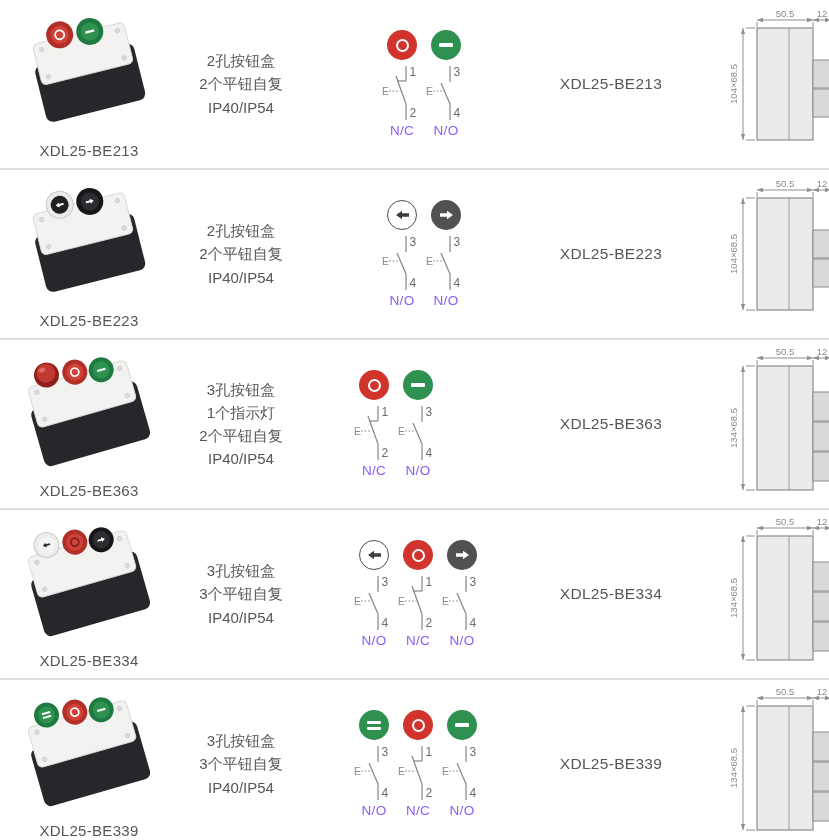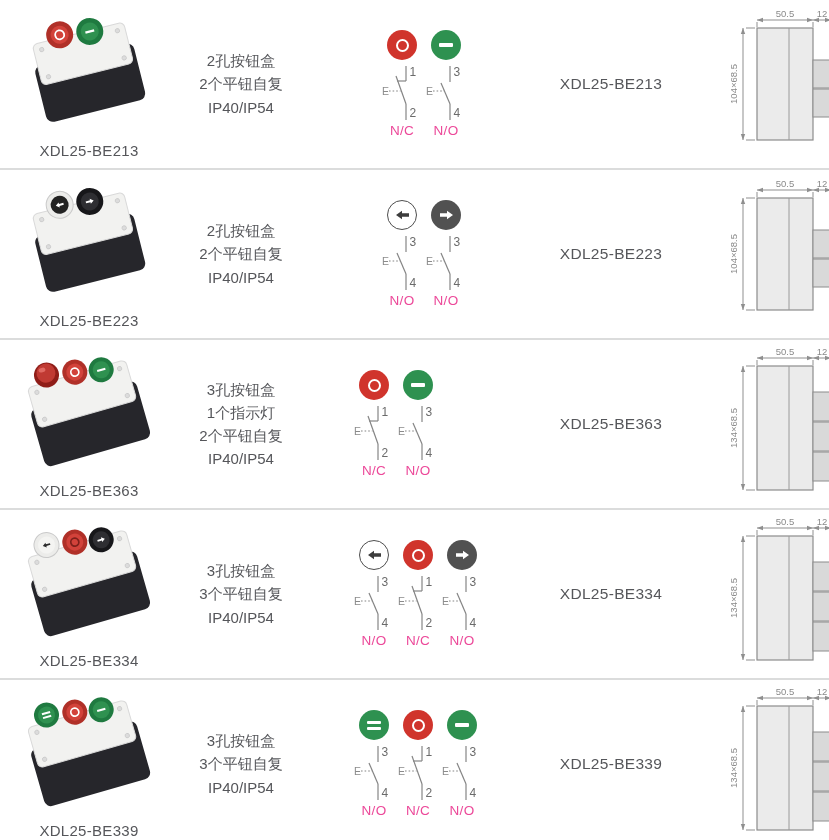--- a/index.html
+++ b/index.html
@@ -27,21 +27,21 @@
           display:flex; align-items:center; justify-content:center; flex-direction:column; }
   .circ.red-ring { background:#d0342c; }
   .circ.red-ring .ring { width:13px; height:13px; border:2.5px solid #fff; border-radius:50%; }
   .circ.green-dash { background:#2e9150; }
   .circ.green-dash .bar { width:14px; height:3.5px; background:#fff; border-radius:1px; }
   .circ.green-equal { background:#2e9150; gap:3px; }
   .circ.green-equal .bar { width:14px; height:3px; background:#fff; border-radius:1px; }
   .circ.outline-arrow { background:#fff; border:1.6px solid #4e4e4e; }
   .circ.dark-arrow { background:#515151; }
   .circ.red-lamp { width:31px; height:31px; border:5px solid #d8453e; background:#f39b94; }
-  .contact-label { font-size:13.5px; color:#ec4899; margin-top:1px; letter-spacing:0.3px; }
+  .contact-label { font-size:13.5px; color:#8b5cf6; margin-top:1px; letter-spacing:0.3px; }
   .lamp-label { font-size:11px; color:#6e6e6e; height:12px; line-height:12px; margin-left:-10px; }
 
   svg text { font-family:"Liberation Sans",sans-serif; }
   .tn { font-size:12px; fill:#6b6b6b; }
   .te { font-size:10.5px; fill:#8b8b8b; }
   .td { font-size:9.5px; fill:#8a8a8a; }
   .cl { stroke:#858585; stroke-width:1.2; fill:none; }
   .dl { stroke:#8f8f8f; stroke-width:1; fill:none; }
   .ar { fill:#8f8f8f; }
   .drawing { position:absolute; left:727px; }

